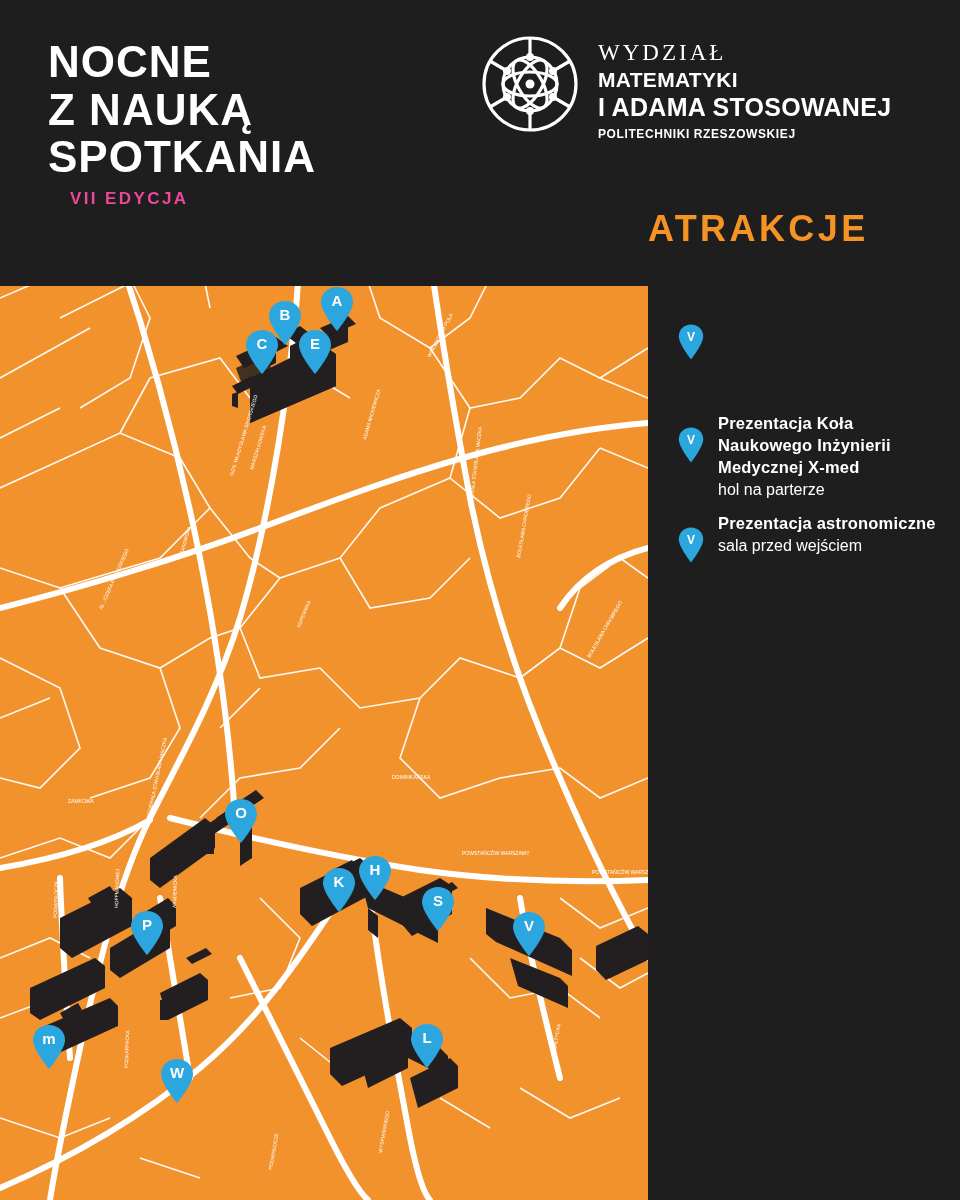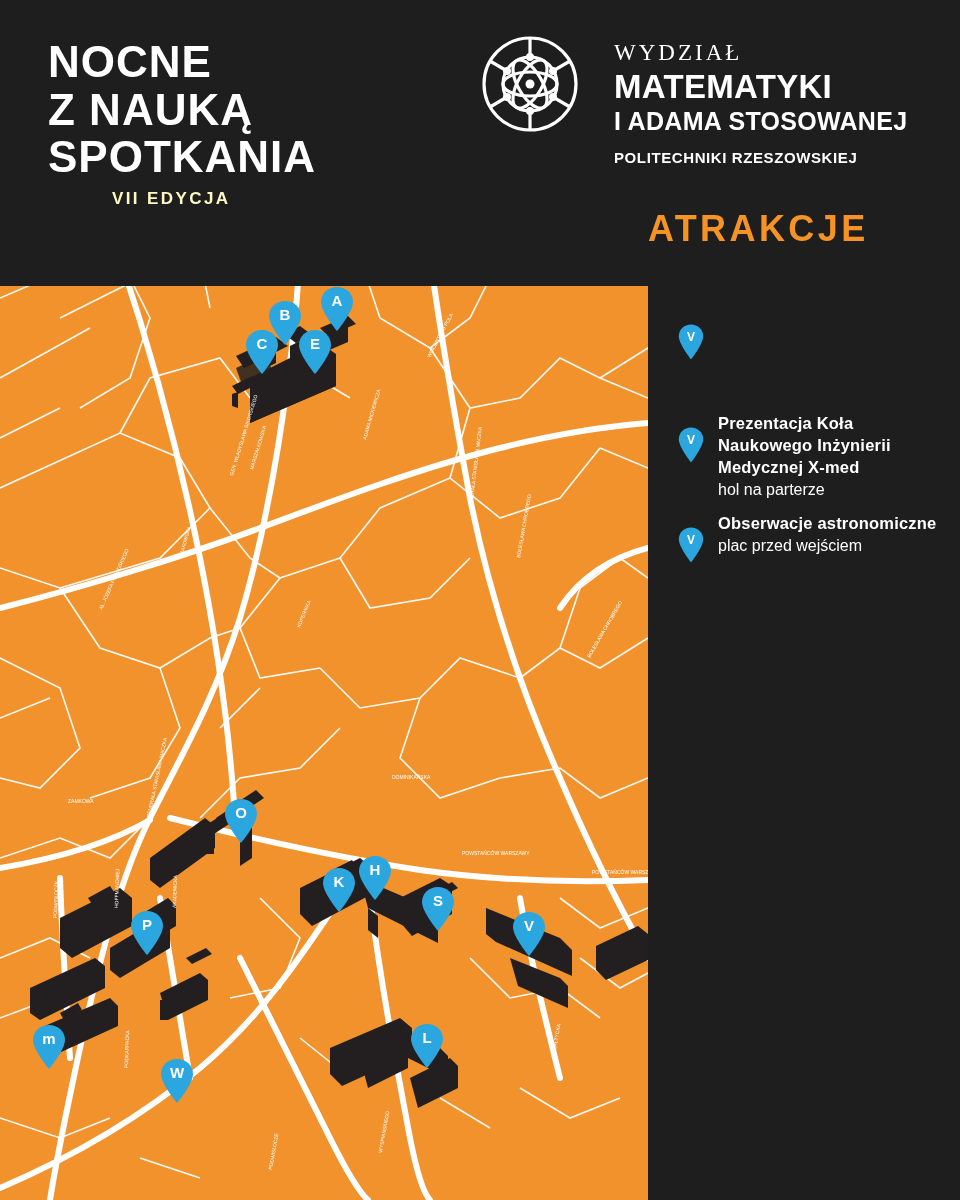--- a/index.html
+++ b/index.html
@@ -28,45 +28,44 @@
     font-weight: bold;
     color: #ffffff;
     letter-spacing: 1px;
     line-height: 1.08;
     text-transform: uppercase;
   }
   .bl1 { font-size: 44px; }
   .bl2 { font-size: 44px; }
   .bl3 { font-size: 44px; }
   .edycja {
-    color: #fef9c3;
+    color: #ec4899;
     font-size: 17px;
     font-weight: bold;
     letter-spacing: 2.4px;
     margin-top: 8px;
-    margin-left: 64px;
+    margin-left: 22px;
   }
 
   .faculty {
     position: absolute;
     left: 480px; top: 34px;
     display: flex;
     align-items: flex-start;
-    gap: 16px;
   }
   .atom-logo { width: 100px; height: 110px; flex: none; }
   .faculty-text {
     margin-left: 18px;
     color: #ffffff;
     padding-top: 6px;
   }
   .f1 { font-size: 23px; font-weight: normal; letter-spacing: 3px; font-family: "Liberation Serif", serif; }
-  .f2 { font-size: 33px; font-weight: bold; letter-spacing: 0.3px; margin-top: 2px; }
+  .f2 { font-size: 21px; font-weight: bold; letter-spacing: 0.3px; margin-top: 2px; }
   .f3 { font-size: 25px; font-weight: bold; letter-spacing: 0.3px; margin-top: 1px; }
-  .f4 { font-size: 15px; font-weight: bold; letter-spacing: 0.6px; margin-top: 13px; }
+  .f4 { font-size: 12px; font-weight: bold; letter-spacing: 0.6px; margin-top: 5px; }
 
   .atrakcje {
     position: absolute;
     left: 648px; top: 208px;
     color: #f59324;
     font-size: 36px;
     font-weight: bold;
     letter-spacing: 3.4px;
   }
   .notch {
@@ -209,22 +208,22 @@
   </div>
 
   <div class="attraction" style="top:255px">
     <span class="att-pin">
       <svg viewBox="0 0 26 36" width="26" height="36">
         <path d="M13 0.5 C6 0.5 0.8 5.6 0.8 12.3 C0.8 20 13 35.5 13 35.5 C13 35.5 25.2 20 25.2 12.3 C25.2 5.6 20 0.5 13 0.5 Z" fill="#2ca6df"></path>
         <text x="13" y="17" font-size="12" font-weight="bold" fill="#ffffff" text-anchor="middle" font-family="Liberation Sans, sans-serif">V</text>
       </svg>
     </span>
     <div class="att-body">
-      <div class="att-title">Obserwacje astronomiczne</div>
-      <div class="att-sub">plac przed wejściem</div>
+      <div class="att-title">Prezentacja astronomiczne</div>
+      <div class="att-sub">sala przed wejściem</div>
     </div>
   </div>
 </div>
 
 <div class="map">
   <svg width="648" height="942" viewBox="0 0 648 942">
     <rect x="0" y="0" width="648" height="942" fill="#f2922c"></rect>
 
     <g stroke="#ffffff" stroke-width="1.6" fill="none" opacity="0.95">
       <path d="M0 40 L70 10 M60 60 L140 20 M0 120 L90 70 M0 180 L60 150"></path>

